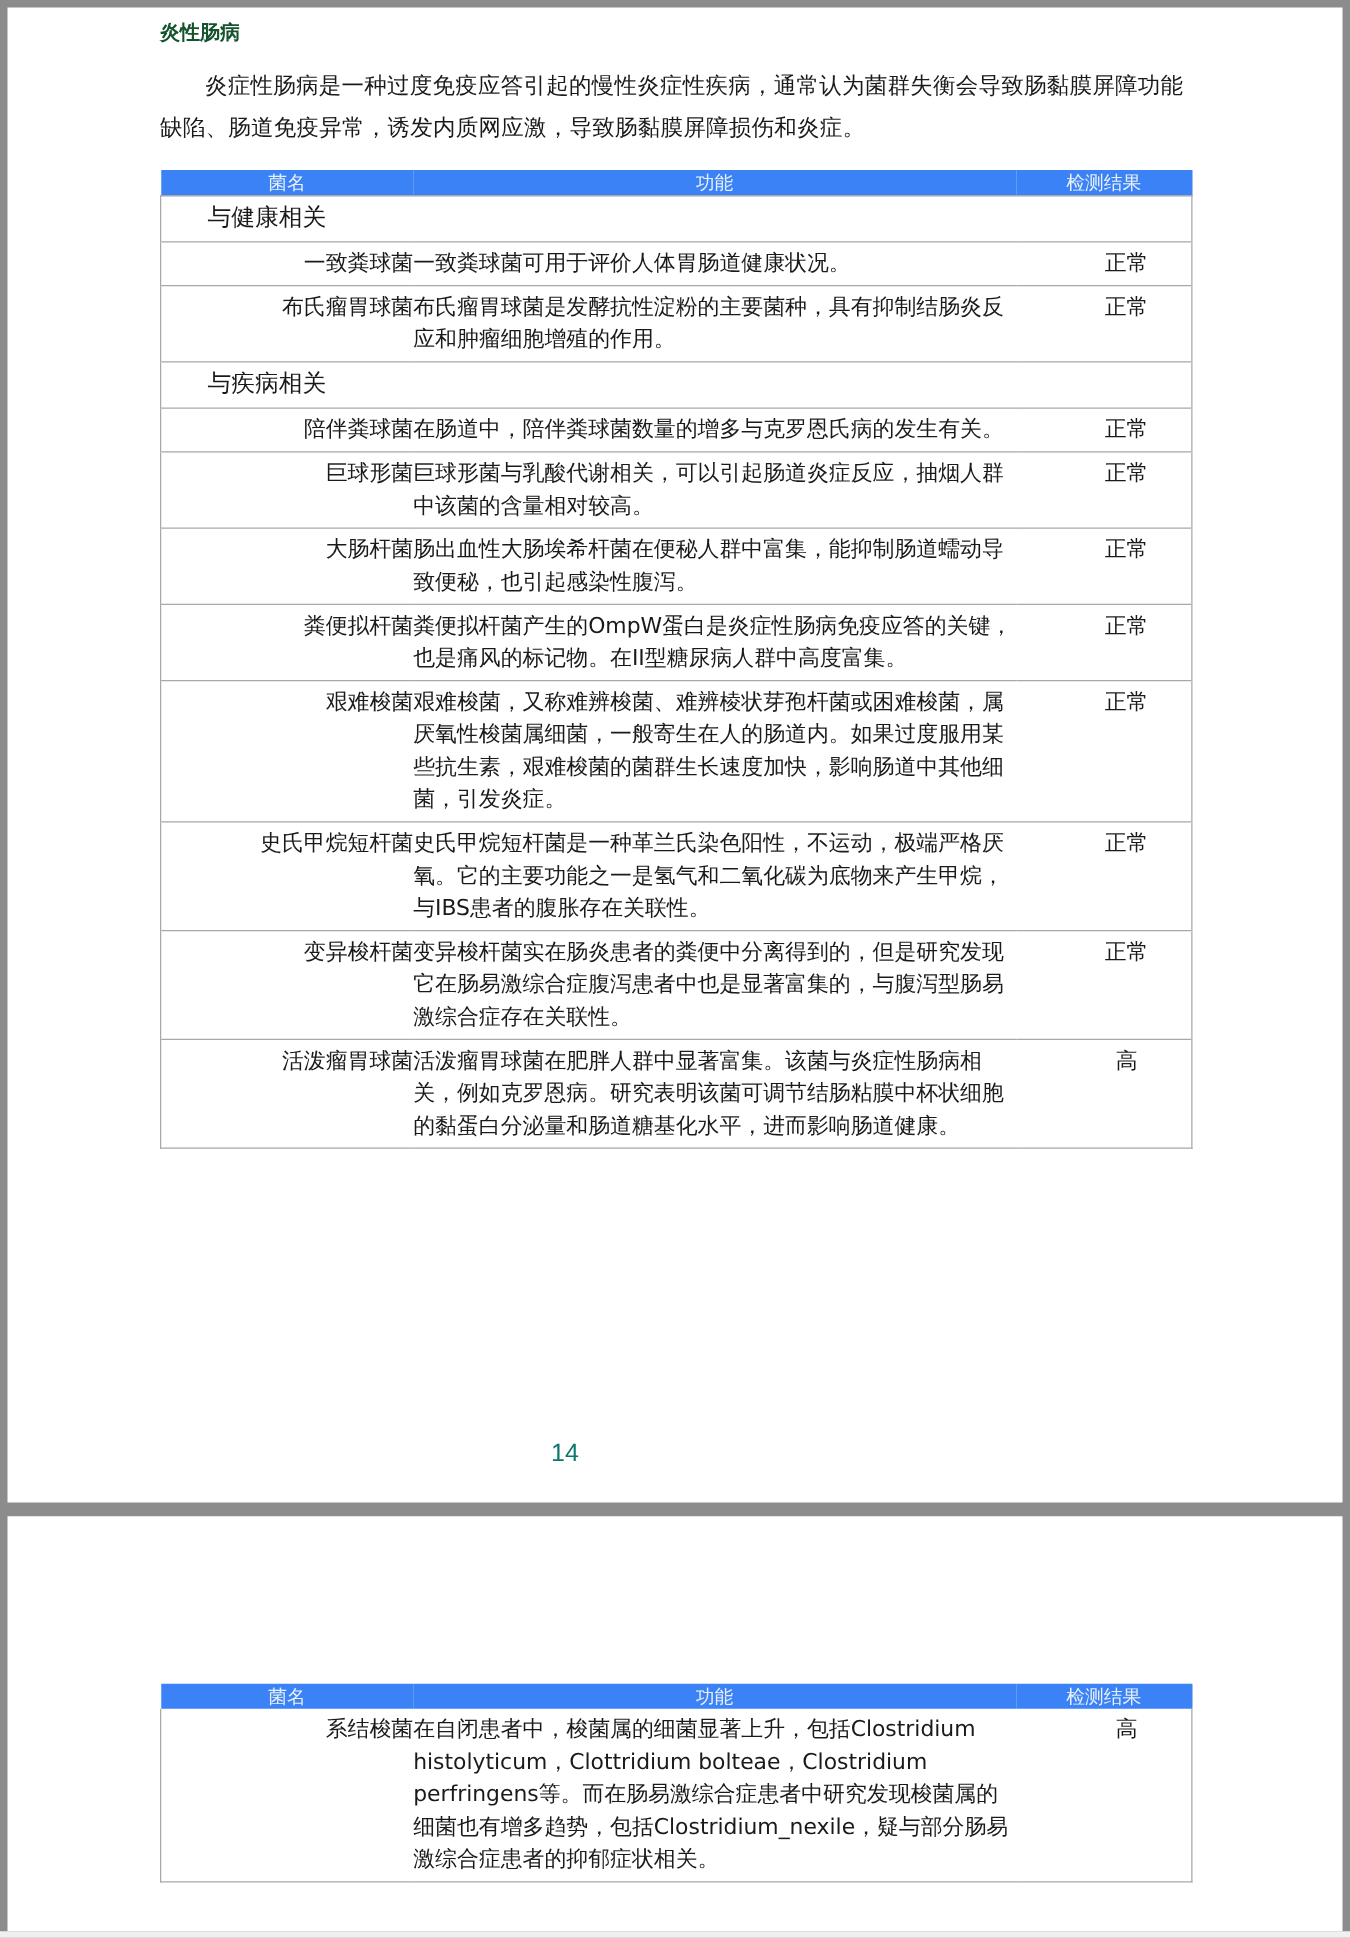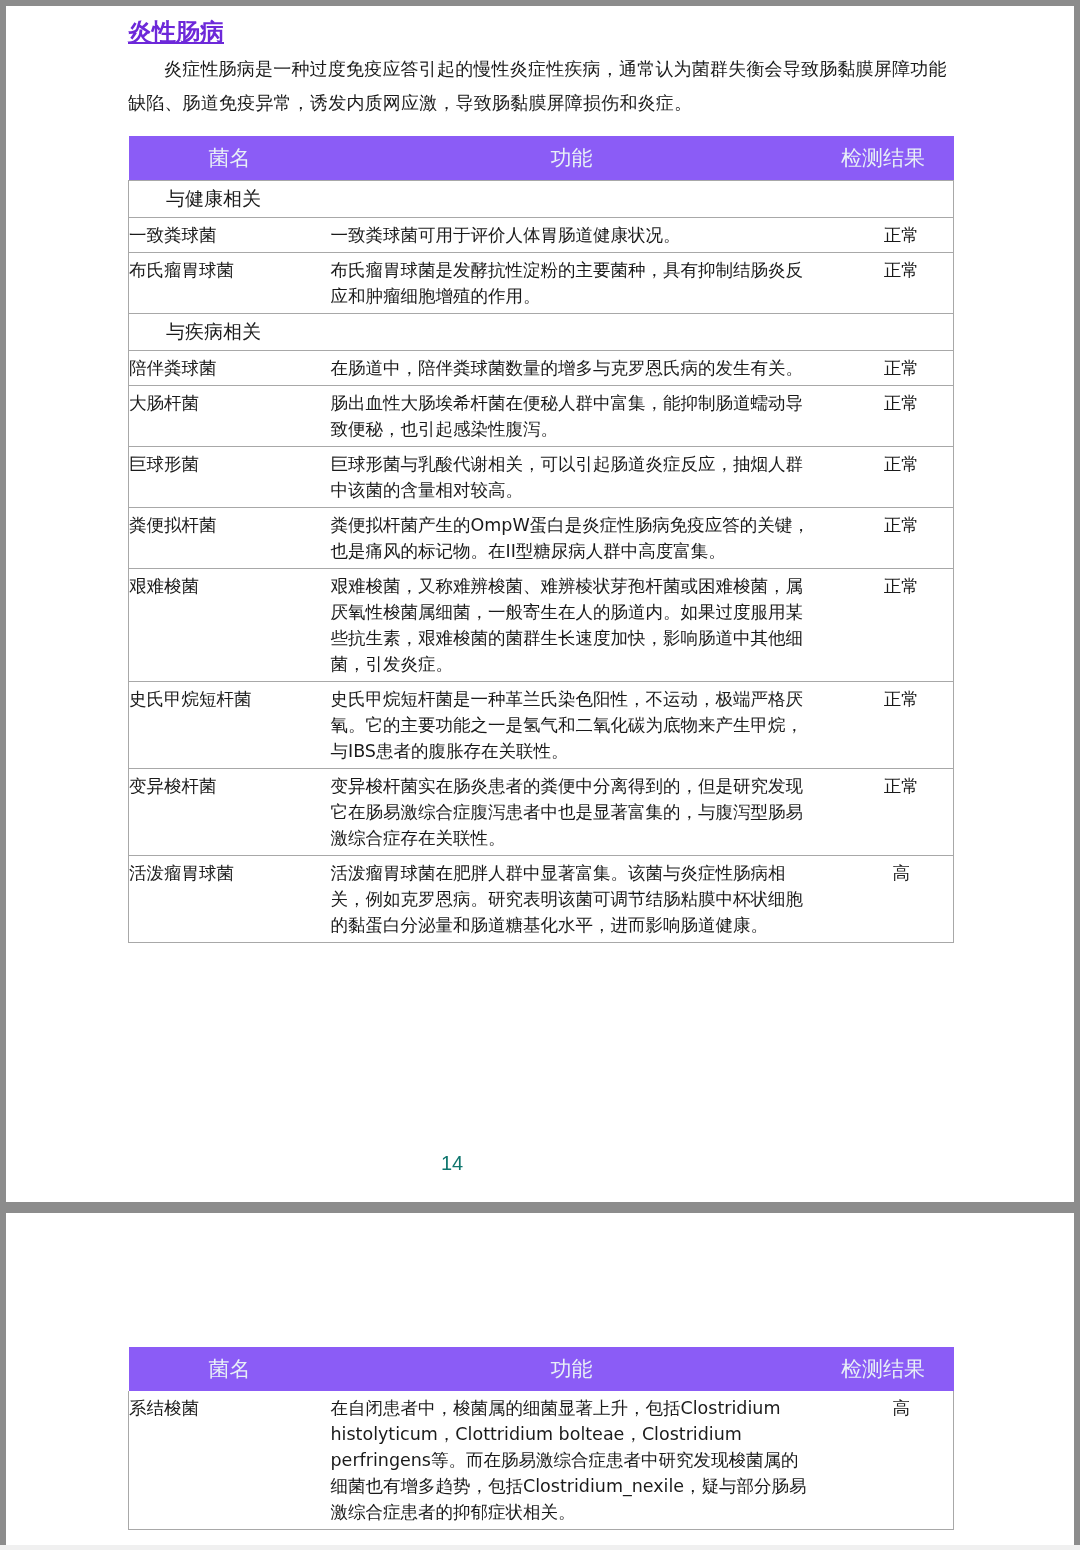--- a/index.html
+++ b/index.html
@@ -12,52 +12,52 @@
   }
   .page {
     position:absolute; left:6px; width:1068px; background:#ffffff;
   }
   #page1 { top:6px; height:1196px; }
   #page2 { top:1213px; height:332px; }
   .bottom-strip { position:absolute; left:0; top:1545px; width:1080px; height:5px; background:#f0f0f0; }
 
   .section-title {
     position:absolute; left:122px; top:10px;
-    font-size:24px; font-weight:bold; color:#6d28d9;text-decoration:underline;
+    font-size:16px; font-weight:bold; color:#14532d;
   }
   .intro {
     position:absolute; left:122px; top:46px; width:836px;
     font-size:18px; line-height:34px; color:#1a1a1a;
     text-indent:36px; letter-spacing:0.2px;
   }
   table.tbl {
     position:absolute; left:122px; width:825px;
     border-collapse:collapse; table-layout:fixed;
     font-size:17.5px; color:#1a1a1a;
   }
   #tbl1 { top:130px; }
   #tbl2 { top:134px; }
   table.tbl col.c1 { width:202px; }
   table.tbl col.c2 { width:482px; }
   table.tbl col.c3 { width:141px; }
   table.tbl th {
-    background:#8b5cf6; color:#e8f0f7; font-weight:normal;
-    height:44px; font-size:21px; text-align:center; padding:0;
+    background:#3b82f6; color:#e8f0f7; font-weight:normal;
+    height:20px; font-size:15px; text-align:center; padding:0;
     border:none;
   }
   table.tbl td {
     border-top:1.5px solid #a8a8a8;
     vertical-align:top;
     line-height:26px;
     padding:4px 0 4px 0;
   }
   table.tbl tr td:first-child { border-left:1.5px solid #a8a8a8; }
   table.tbl tr td:last-child { border-right:1.5px solid #a8a8a8;padding-left:37px; }
   table.tbl tr:last-child td { border-bottom:1.5px solid #a8a8a8; }
-  td.name { text-align:left; padding-left:0; }
+  td.name { text-align:right; padding-left:0; }
   td.func { padding-left:8px; padding-right:14px; }
   td.res { text-align:center; }
   td.group {
     text-align:left; padding-left:8px; font-size:19px;
     height:28px;
   }
   .page-number {
     position:absolute; left:0; width:892px; top:1146px;
     text-align:center; font-size:20px; color:#0f766e;
     font-family:"Liberation Sans",sans-serif;
@@ -99,27 +99,27 @@
       </tr>
       <tr>
         <td class="group" colspan="3">与疾病相关</td>
       </tr>
       <tr>
         <td class="name">陪伴粪球菌</td>
         <td class="func">在肠道中，陪伴粪球菌数量的增多与克罗恩氏病的发生有关。</td>
         <td class="res">正常</td>
       </tr>
       <tr>
-        <td class="name">大肠杆菌</td>
-        <td class="func">肠出血性大肠埃希杆菌在便秘人群中富集，能抑制肠道蠕动导致便秘，也引起感染性腹泻。</td>
+        <td class="name">巨球形菌</td>
+        <td class="func">巨球形菌与乳酸代谢相关，可以引起肠道炎症反应，抽烟人群中该菌的含量相对较高。</td>
         <td class="res">正常</td>
       </tr>
       <tr>
-        <td class="name">巨球形菌</td>
-        <td class="func">巨球形菌与乳酸代谢相关，可以引起肠道炎症反应，抽烟人群中该菌的含量相对较高。</td>
+        <td class="name">大肠杆菌</td>
+        <td class="func">肠出血性大肠埃希杆菌在便秘人群中富集，能抑制肠道蠕动导致便秘，也引起感染性腹泻。</td>
         <td class="res">正常</td>
       </tr>
       <tr>
         <td class="name">粪便拟杆菌</td>
         <td class="func">粪便拟杆菌产生的OmpW蛋白是炎症性肠病免疫应答的关键，也是痛风的标记物。在II型糖尿病人群中高度富集。</td>
         <td class="res">正常</td>
       </tr>
       <tr>
         <td class="name">艰难梭菌</td>
         <td class="func">艰难梭菌，又称难辨梭菌、难辨棱状芽孢杆菌或困难梭菌，属厌氧性梭菌属细菌，一般寄生在人的肠道内。如果过度服用某些抗生素，艰难梭菌的菌群生长速度加快，影响肠道中其他细菌，引发炎症。</td>

